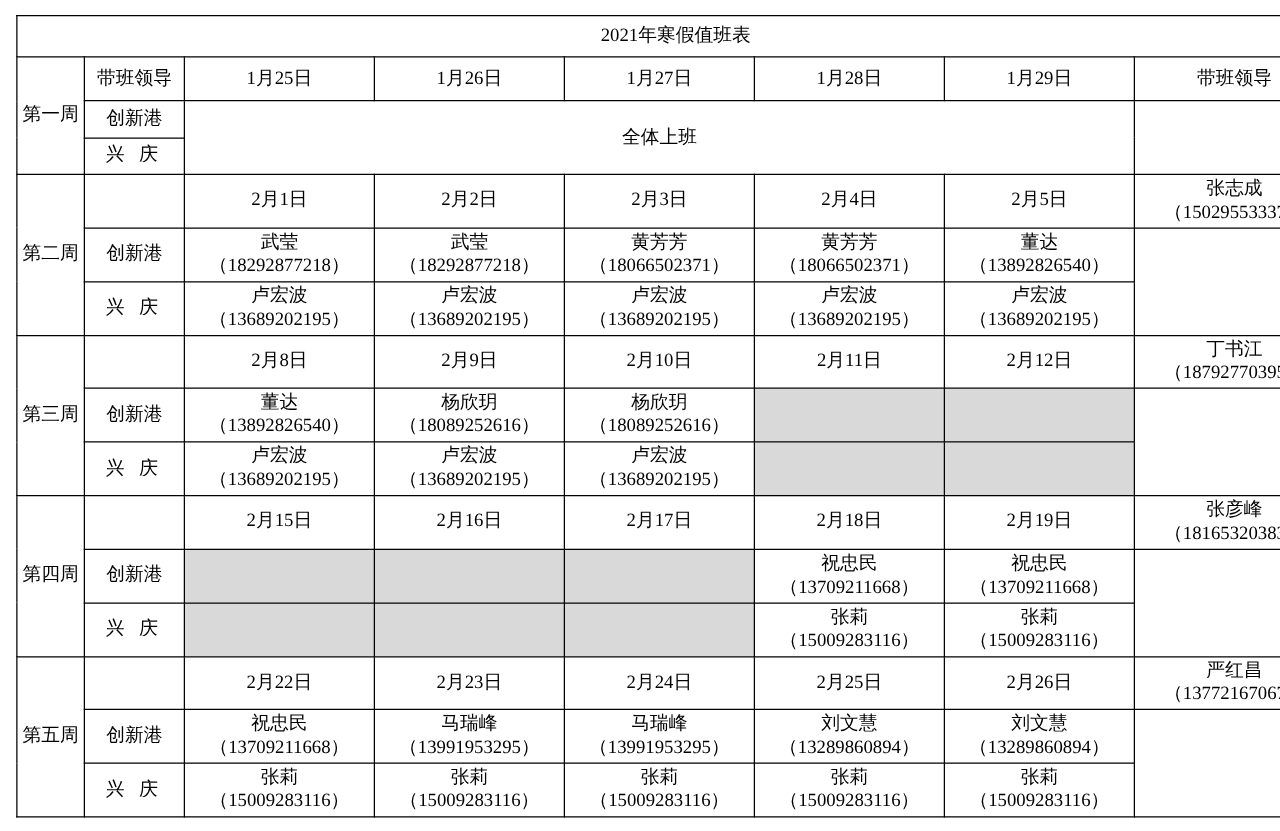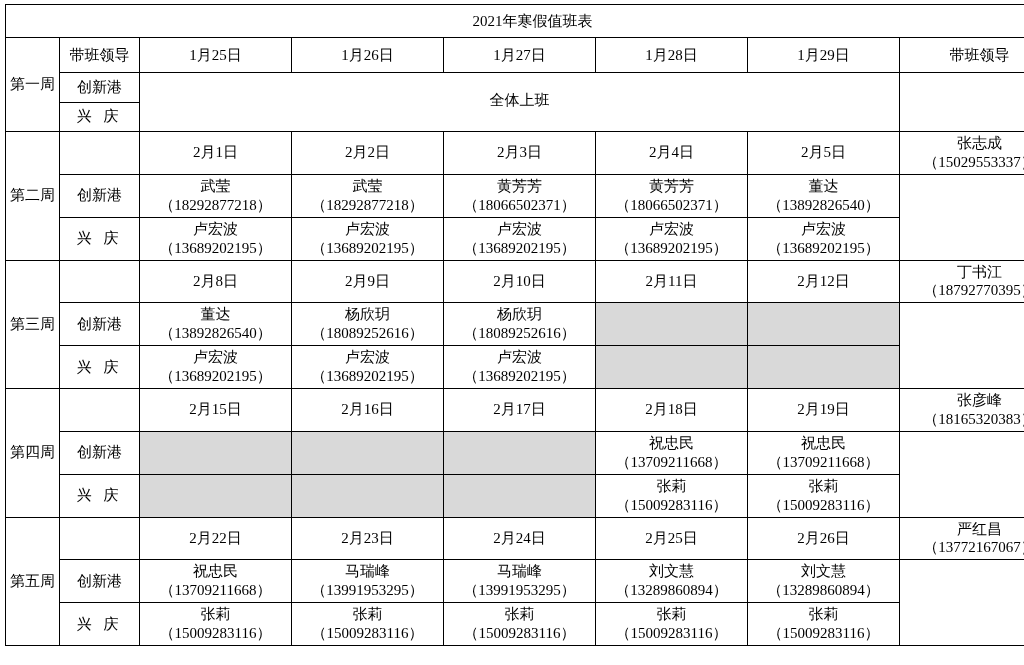--- a/index.html
+++ b/index.html
@@ -11,21 +11,21 @@
     height: 665px;
     background: #ffffff;
     font-family: "Liberation Serif", "DejaVu Serif", serif;
     color: #000000;
     overflow: hidden;
   }
   .sheet {
     width: 1024px;
     height: 665px;
     box-sizing: border-box;
-    padding: 4px;
+    padding: 12px;
   }
   table.duty {
     border-collapse: collapse;
     table-layout: fixed;
     width: 1022px;
     margin: 0 1px;
     border: 1px solid #000;
   }
   table.duty td {
     border: 1px solid #000;
@@ -45,21 +45,20 @@
   .place-col { width: 80px; font-size: 15px; }
   .day-col { width: 152px; }
   .leader-col { width: 160px; }
   .hdr { font-size: 15px; height: 26px; }
   .date-row td { height: 30px; }
   .name-row td { height: 38px; }
   .blank { background: #d9d9d9; }
   .allwork {
     font-size: 16px;
     height: 54px;
-    font-family: Liberation Mono, monospace;
   }
   .nm { display: block; }
   .ph { display: block; }
   .spaced { letter-spacing: 4px; margin-top: 11px; }
 </style>
 </head>
 <body>
 
 <div class="sheet">
   <table class="duty">

